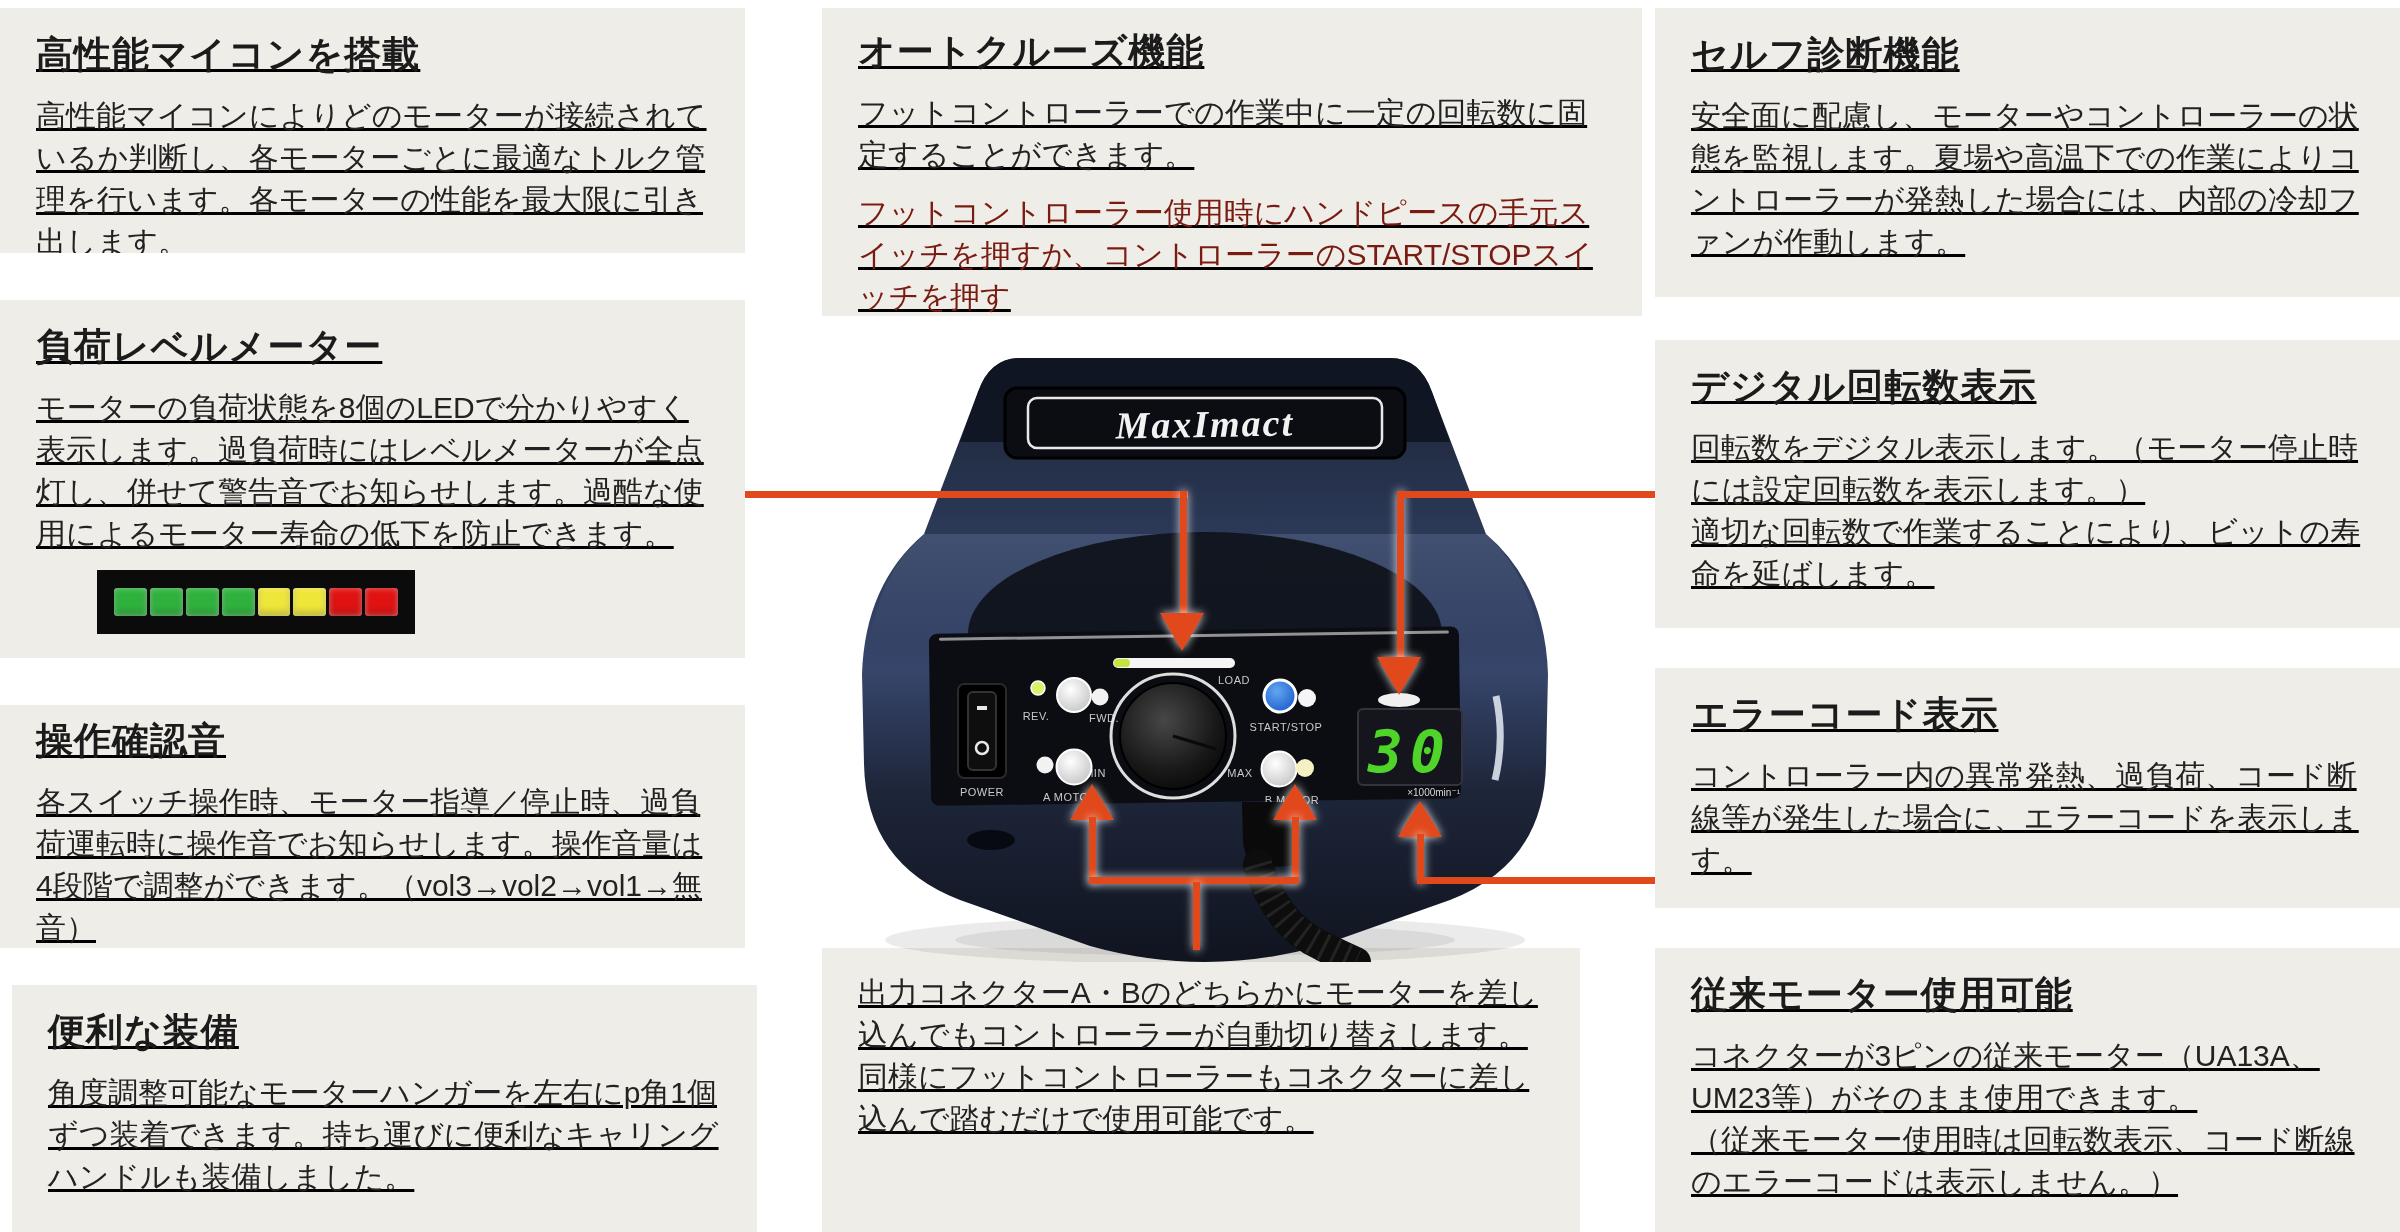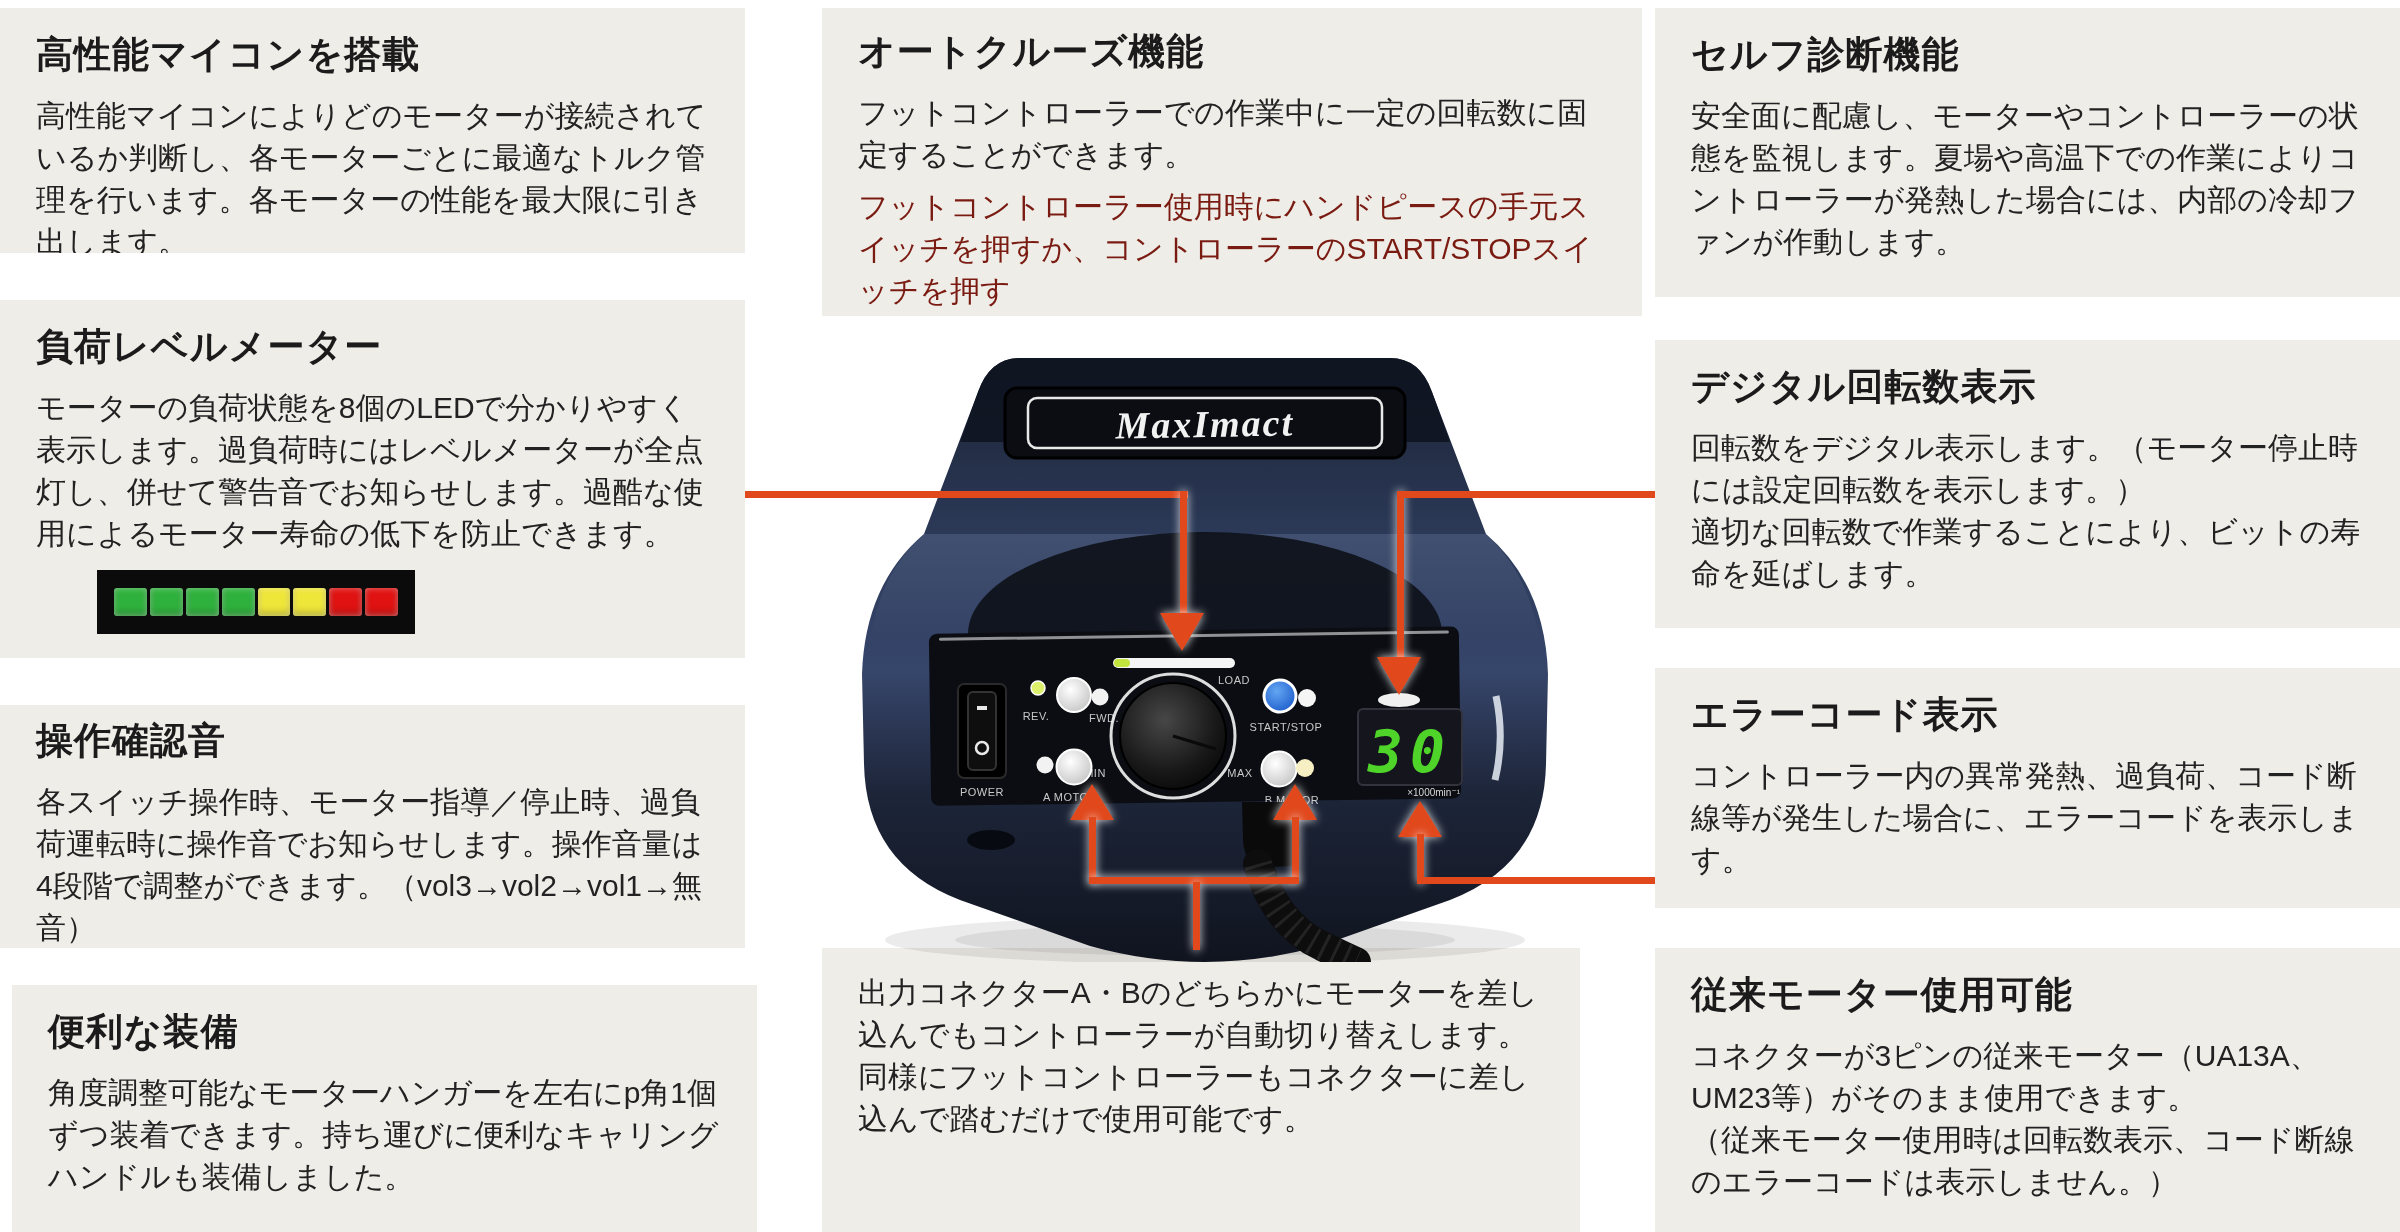--- a/index.html
+++ b/index.html
@@ -11,31 +11,31 @@
   }
   *{box-sizing:border-box;}
   html,body{margin:0;padding:0;}
   body{
     width:2400px;height:1232px;background:#ffffff;position:relative;overflow:hidden;
     font-family:"Liberation Sans","DejaVu Sans",sans-serif;
   }
   .page{position:absolute;inset:0;}
   .fbox{
     position:absolute;background:var(--boxbg);
-    padding:27px 36px 20px 36px;overflow:hidden;
+    padding:27px 36px 20px 36px;overflow:hidden;text-decoration:underline;
   }
   .fbox h2{
     margin:0 0 19px 0;font-size:37px;font-weight:700;color:var(--title);
     letter-spacing:1px;line-height:1.1;
   }
   .fbox p{
     margin:0;font-size:30px;font-weight:500;color:var(--body);
     line-height:42px;letter-spacing:0px;
   }
-  .fbox p.note{color:var(--red);margin-top:10px;}
+  .fbox p.note{color:var(--red);margin-top:16px;}
   
   .meter{
     position:relative;margin:15px 0 0 61px;width:318px;height:64px;background:#0b0b0b;
     display:flex;align-items:center;padding:0 17px;gap:3px;
   }
   .meter .seg{
     display:block;width:33px;height:28px;border-radius:3px;
     box-shadow:inset 0 0 6px rgba(255,255,255,.45), inset 0 -4px 6px rgba(0,0,0,.25);
   }
   

